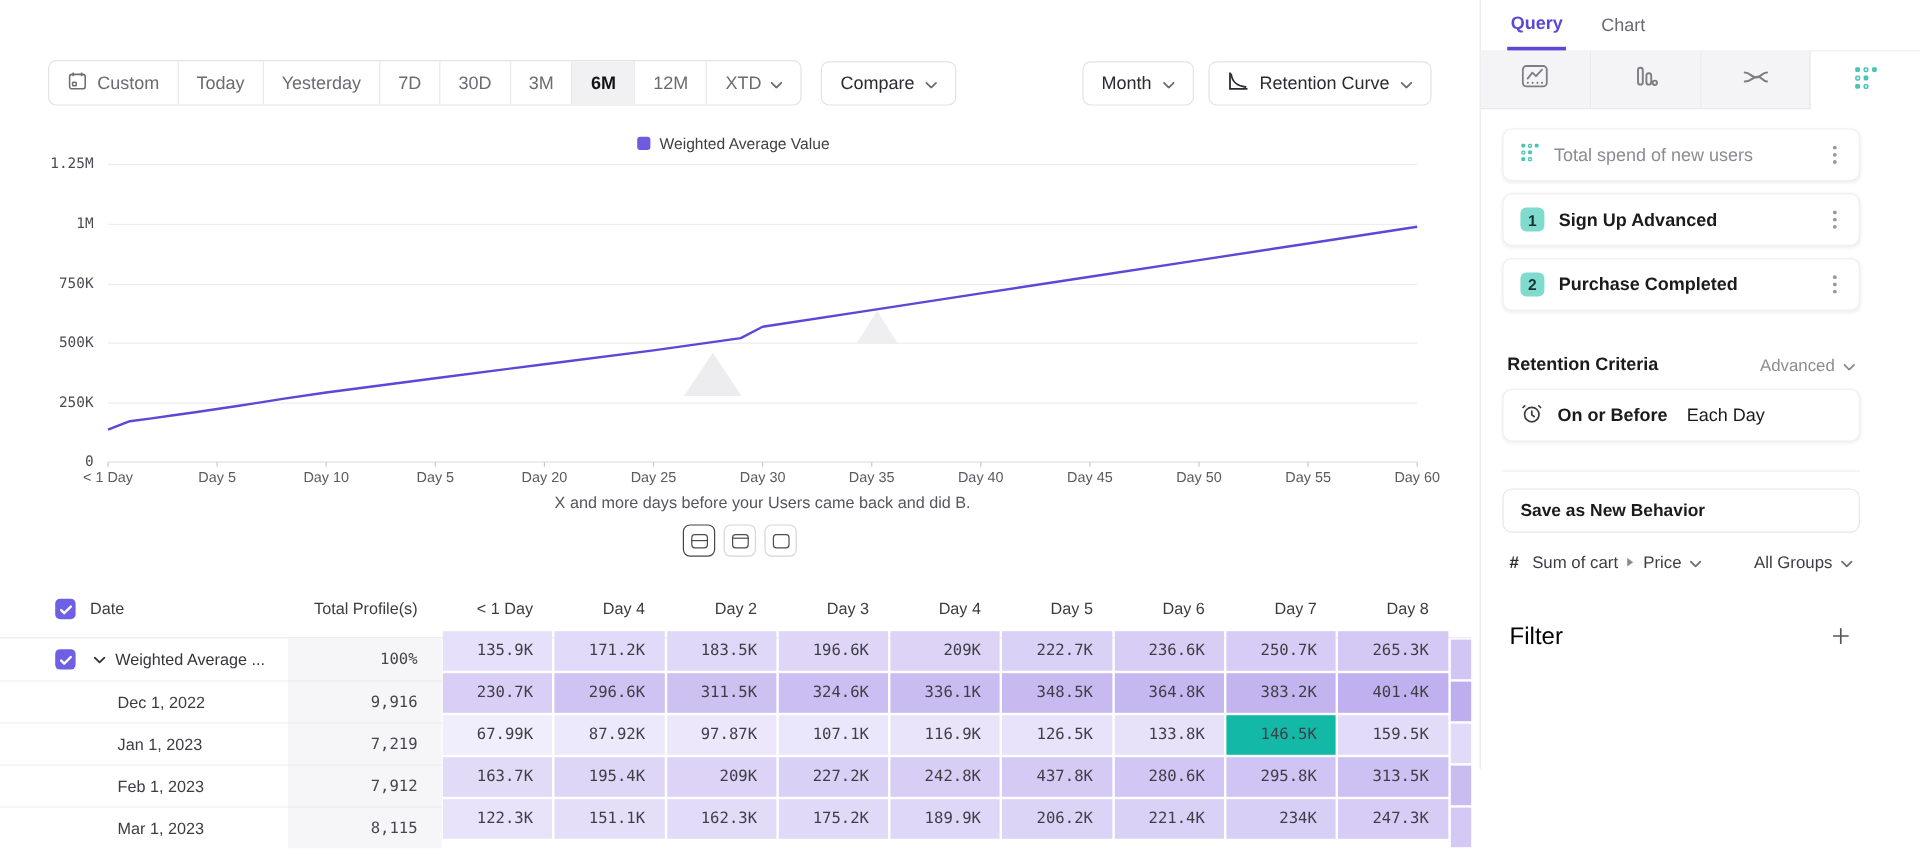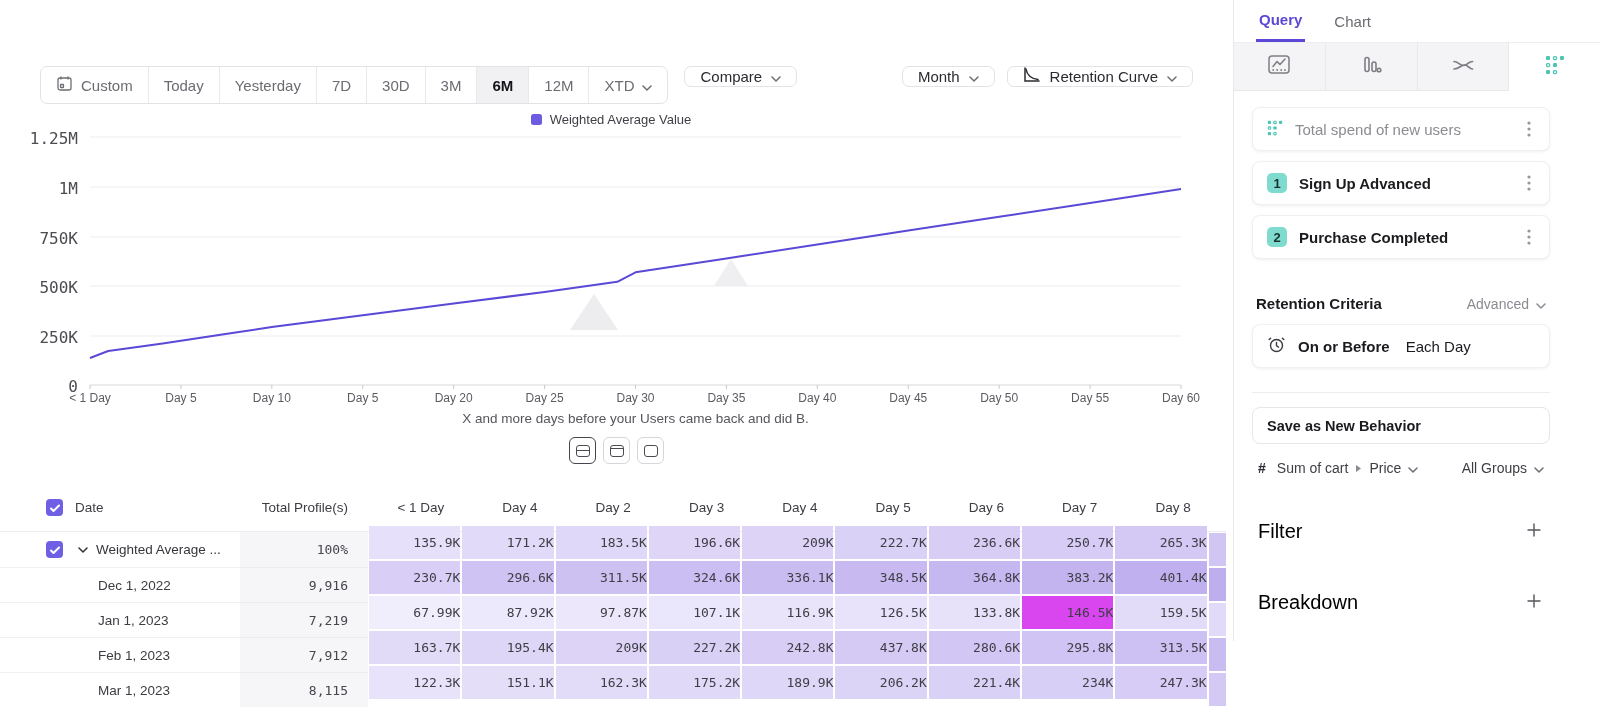--- a/index.html
+++ b/index.html
@@ -2,41 +2,41 @@
 <html><head>
 <meta charset="utf-8">
 <style>
   * { box-sizing: border-box; margin: 0; padding: 0; }
   html,body { width:1600px; height:715px; overflow:hidden; background:#fff;
     font-family:"Liberation Sans", sans-serif; color:#1c1c20; }
   .app { display:flex; width:1600px; height:715px; }
   .main { position:relative; width:1233px; height:715px; }
 
   
-  .toolbar { position:absolute; top:66px; left:40px; right:40px; height:38px; display:flex; align-items:flex-start; }
+  .toolbar { position:absolute; top:50px; left:40px; right:40px; height:38px; display:flex; align-items:flex-end; }
   .range-group { display:flex; border:1px solid #e3e3e7; border-radius:7px; overflow:hidden; height:38px; background:#fff; }
   .range-item { display:flex; align-items:center; gap:8px; padding:0 15px; font-size:15px; color:#6b6b72;
     border-left:1px solid #e9e9ec; cursor:pointer; white-space:nowrap; }
   .range-item:first-child { border-left:none; }
   .range-item.active { background:#f1f1f3; color:#141418; font-weight:bold; }
-  .btn { display:flex; align-items:center; gap:9px; height:21px; padding:0 15px; border:1px solid #e3e3e7;
+  .btn { display:flex; align-items:center; gap:9px; height:37px; padding:0 15px; border:1px solid #e3e3e7;
     border-radius:7px; background:#fff; font-size:15px; color:#2a2a30; font-family:inherit; cursor:pointer; }
   .btn .chev { color:#6d6d74; }
   .compare { margin-left:16px; }
   .spacer { flex:1; }
   .month { margin-right:12px; }
 
   
   .chart { position:absolute; top:108px; left:0; width:1233px; height:330px; }
   .legend { position:absolute; top:4px; left:0; width:1222px; display:flex; justify-content:center;
     align-items:center; gap:8px; font-size:13px; color:#3f3f46; cursor:pointer; }
   .legend-swatch { width:11px; height:11px; border-radius:2.5px; background:#6e5ce0; display:inline-block; }
   #plot { position:absolute; top:0; left:0; }
   .ylabels { position:absolute; top:0; left:0; width:78px; height:300px; }
-  .ylabels div { position:absolute; right:0; font-family:"DejaVu Sans Mono", monospace; font-size:16px; color:#4c4c52; }
+  .ylabels div { position:absolute; right:0; font-family:"DejaVu Sans Mono", monospace; font-size:12px; color:#4c4c52; }
   .xlabels { position:absolute; top:283px; left:0; width:1233px; height:16px; }
   .xlabels div { position:absolute; transform:translateX(-50%); white-space:nowrap; font-size:12px; color:#5b5b62; }
   .caption { position:absolute; top:303px; left:90px; width:1091px; text-align:center; font-size:13.5px; color:#55555c; }
   .tri { position:absolute; width:0; height:0; }
   .tri1 { left:570px; top:186px; border-left:24px solid transparent; border-right:24px solid transparent; border-bottom:36px solid #ededf0; }
   .tri2 { left:714px; top:151px; border-left:17px solid transparent; border-right:17px solid transparent; border-bottom:27px solid #efeff2; }
 
   
   .density { position:absolute; top:437px; left:0; width:1233px; display:flex; justify-content:center; gap:7px; }
   .density-btn { width:27px; height:27px; border:1px solid #d6d6db; border-radius:6px; background:#fff;
@@ -54,21 +54,21 @@
   .thead .cell-date { padding-left:46px; gap:12px; }
   .trow .cell-date { border-top:1px solid #f0f0f2; }
   .trow:first-child .cell-date, .trow:first-child .cell-total { border-top:none;text-align:center; }
   .cell-total { width:128px; display:flex; align-items:center; justify-content:flex-end; padding-right:20px;
     font-family:"DejaVu Sans Mono", monospace; font-size:13px; color:#45454c; }
   .trow .cell-total { background:#f6f6f8; border-top:1px solid #ececee; }
   .cell-day { width:93.3px; display:flex; align-items:center; justify-content:flex-end; padding-right:17px; }
   .thead .cell-day { height:100%; }
   .trow .cell-day { padding:0; }
   .cell-day .fill { flex:1; height:33px; margin:1px 1px 15px 1px; display:flex; align-items:center;
-    justify-content:flex-end; padding-right:0; font-family:"DejaVu Sans Mono", monospace; font-size:13px; color:#3e3e45; }
+    justify-content:flex-end; padding-right:16px; font-family:"DejaVu Sans Mono", monospace; font-size:13px; color:#3e3e45; }
   .sliver { width:18px; }
   .trow .sliver .fill { height:33px; margin:1px 0 1px 1px; }
   .cb { width:17px; height:17px; border-radius:4px; background:#6f5fe4; display:inline-flex; align-items:center;
     justify-content:center; cursor:pointer; flex:none; }
   .row-label { color:#35353b; }
   .date-label { padding-left:98px; color:#3c3c42; }
   .expander { display:inline-flex; color:#2f2f34; cursor:pointer; margin:0 8px 0 15px; }
 
   
   .sidebar { width:367px; height:641px; border-left:1px solid #e9e9ec; background:#fff; }
@@ -373,21 +373,21 @@
             <div class="cell-day">
               <div class="fill" style="background: rgb(233, 228, 250);">116.9K</div>
             </div>
             <div class="cell-day">
               <div class="fill" style="background: rgb(232, 226, 250);">126.5K</div>
             </div>
             <div class="cell-day">
               <div class="fill" style="background: rgb(231, 225, 250);">133.8K</div>
             </div>
             <div class="cell-day">
-              <div class="fill" style="background: #d946ef;">146.5K</div>
+              <div class="fill" style="background: #14b8a6;">146.5K</div>
             </div>
             <div class="cell-day">
               <div class="fill" style="background: rgb(227, 220, 249);">159.5K</div>
             </div>
             <div class="sliver">
               <div class="fill" style="background: rgb(225, 218, 248);"></div>
             </div>
           </div>
           <div class="trow">
             <div class="cell-date">
@@ -601,23 +601,15 @@
       </div>
 
       <div class="add-row filter">
         <span>Filter</span>
         <span class="plus">
             <svg width="14" height="14" viewBox="0 0 14 14" fill="none" stroke="#55555b" stroke-width="1.4" stroke-linecap="round">
               <path d="M7 1v12M1 7h12"></path>
             </svg>
           </span>
       </div>
-      <div class="add-row breakdown">
-        <span>Breakdown</span>
-        <span class="plus">
-            <svg width="14" height="14" viewBox="0 0 14 14" fill="none" stroke="#55555b" stroke-width="1.4" stroke-linecap="round">
-              <path d="M7 1v12M1 7h12"></path>
-            </svg>
-          </span>
-      </div>
     </div>
   </aside>
 </div>
 
 </body></html>

